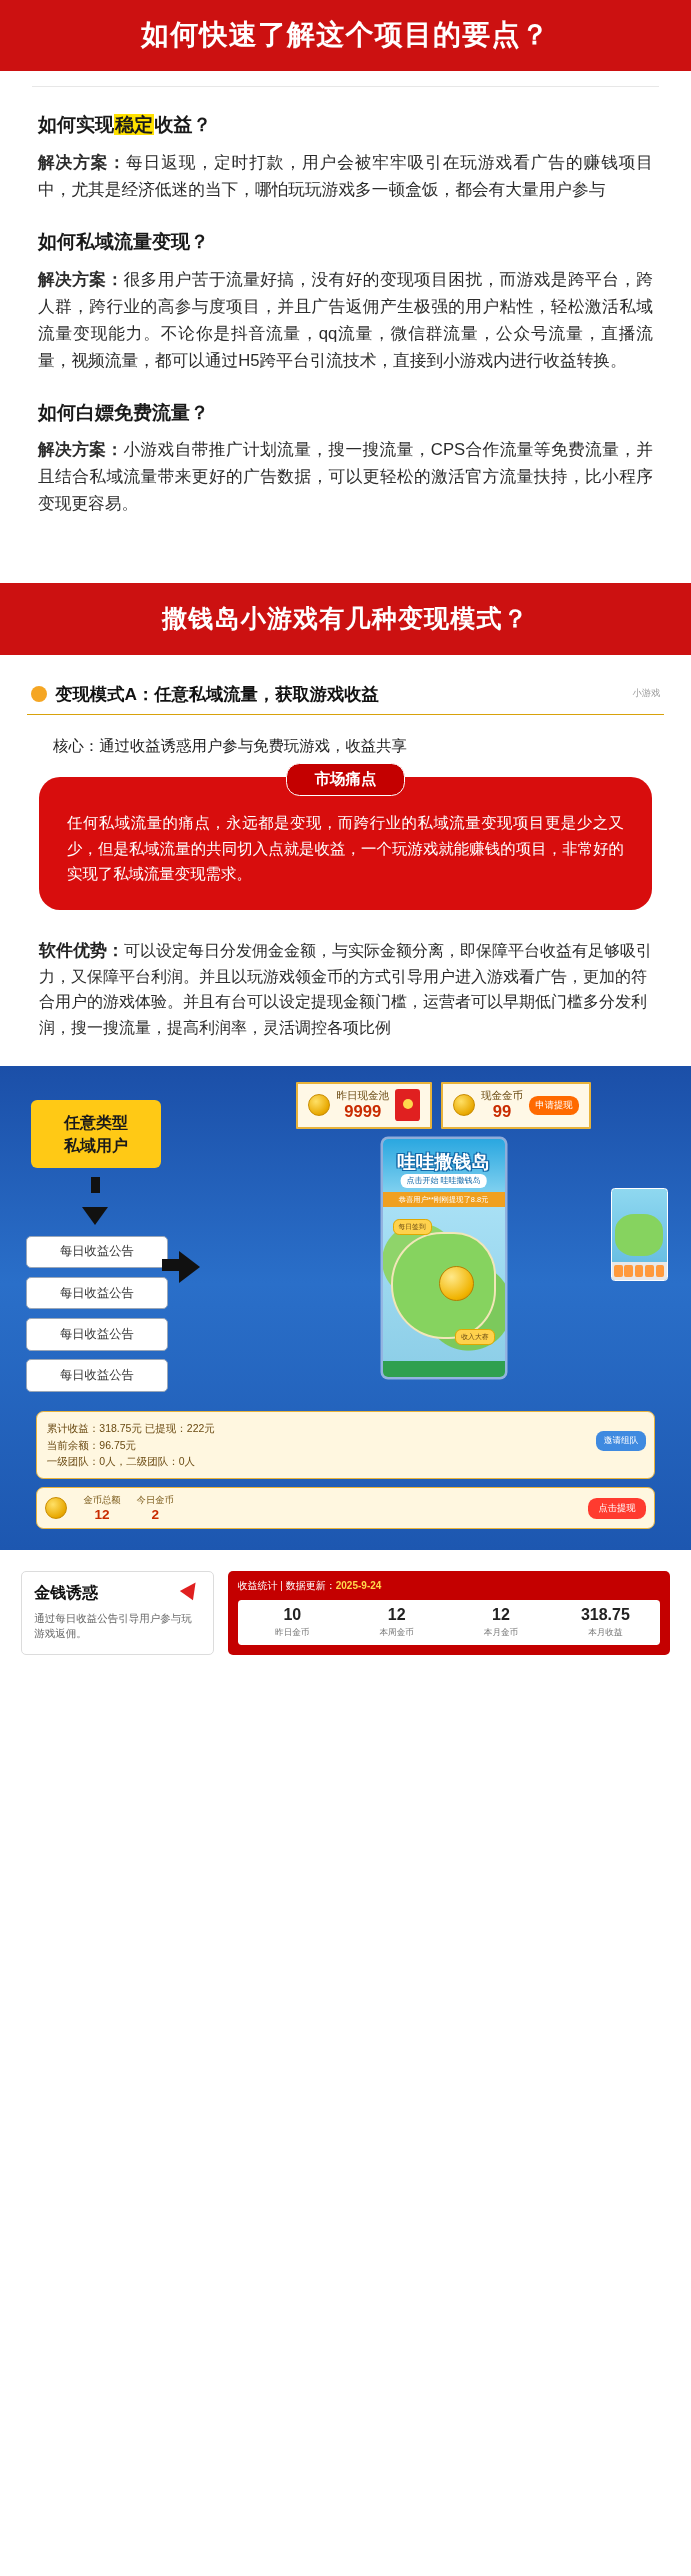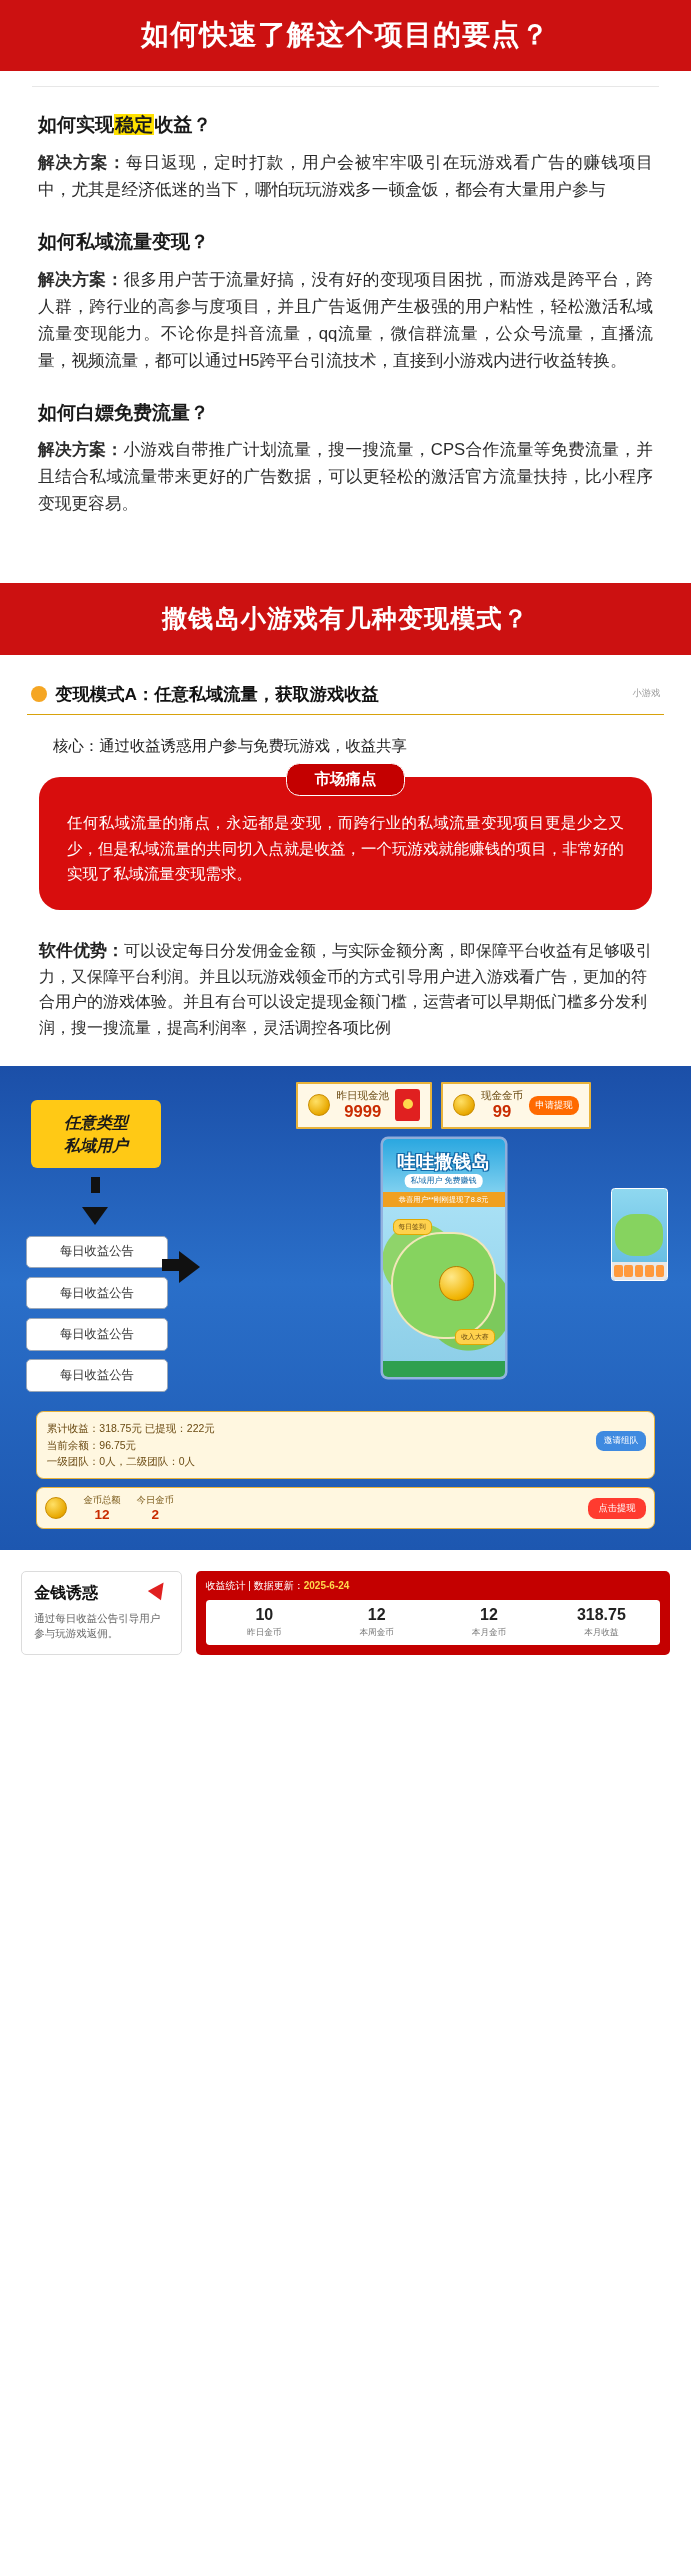--- a/index.html
+++ b/index.html
@@ -130,21 +130,20 @@
     background: #ffc915;
     border-radius: 6.2px;
     text-align: center;
     font-weight: bold;
     font-size: 16px;
     color: #1a1a1a;
     line-height: 1.45;
     padding: 11px 3.7px;
     width: 130px;
     margin: 0 auto 0 13.6px;
-    font-style: italic;
   }
   .arrow-down {
     width: 0; height: 0;
     border-left: 13.6px solid transparent;
     border-right: 13.6px solid transparent;
     border-top: 18.5px solid #111;
     margin: 13.6px auto 11px 65px;
   }
   .arrow-down-stem {
     width: 8.6px; height: 16px; background: #111; margin: 8.6px auto 0 74px;
@@ -303,21 +302,21 @@
   .gold-btn {
     margin-left: auto; background: #ff3b2f; color: #fff;
     font-size: 9.3px; border-radius: 8.6px; padding: 4.3px 10px;
   }
 
   
   .footer {
     display: flex; gap: 13.6px; padding: 21px 21px 28px 21px; background: #fff;
   }
   .money-card {
-    width: 161px; border: 1.2px solid #dcdcdc; border-radius: 5px;
+    width: 193px; border: 1.2px solid #dcdcdc; border-radius: 5px;
     padding: 11px 12.3px; position: relative;
   }
   .money-title { font-size: 16px; font-weight: bold; color: #111; }
   .money-desc { font-size: 10.5px; color: #666; line-height: 1.5; margin-top: 6.2px; }
   .red-arrow {
     position: absolute; right: 13.6px; top: 8.6px;
     width: 0; height: 0;
     border-left: 8px solid transparent;
     border-right: 8px solid transparent;
     border-bottom: 16px solid #e02020;
@@ -420,21 +419,21 @@
               <span class="pill-label">现金金币</span>
               <div class="pill-val">99</div>
             </span>
             <span class="pill-btn">申请提现</span>
           </div>
         </div>
 
         <div class="phone">
           <div class="phone-top">
             <div class="game-title">哇哇撒钱岛</div>
-            <div class="game-sub">私域用户 免费赚钱</div>
+            <div class="game-sub">点击开始 哇哇撒钱岛</div>
           </div>
           <div class="bar-orange">恭喜用户**刚刚提现了8.8元</div>
           <div class="phone-body">
             <div class="island"></div>
             <div class="big-coin"></div>
             <div class="mini-btn" style="left:10px; top:12.3px;">每日签到</div>
             <div class="mini-btn" style="right:10px; bottom:16px;">收入大赛</div>
           </div>
           <div class="phone-bottom"></div>
         </div>
@@ -475,21 +474,21 @@
 
   <div class="footer">
     <div class="money-card">
       <div class="red-arrow"></div>
       <div class="money-title">金钱诱惑</div>
       <div class="money-desc">通过每日收益公告引导用户参与玩游戏返佣。</div>
     </div>
 
     <div class="stats-box">
       <div class="stats-head">
-        <span>收益统计 | 数据更新：</span><b>2025-6-24</b>
+        <span>收益统计 | 数据更新：</span><b>2025-9-24</b>
       </div>
       <div class="stats-grid">
         <div class="stats-cell">
           <div class="stats-num">10</div>
           <div class="stats-lab">昨日金币</div>
         </div>
         <div class="stats-cell">
           <div class="stats-num">12</div>
           <div class="stats-lab">本周金币</div>
         </div>

